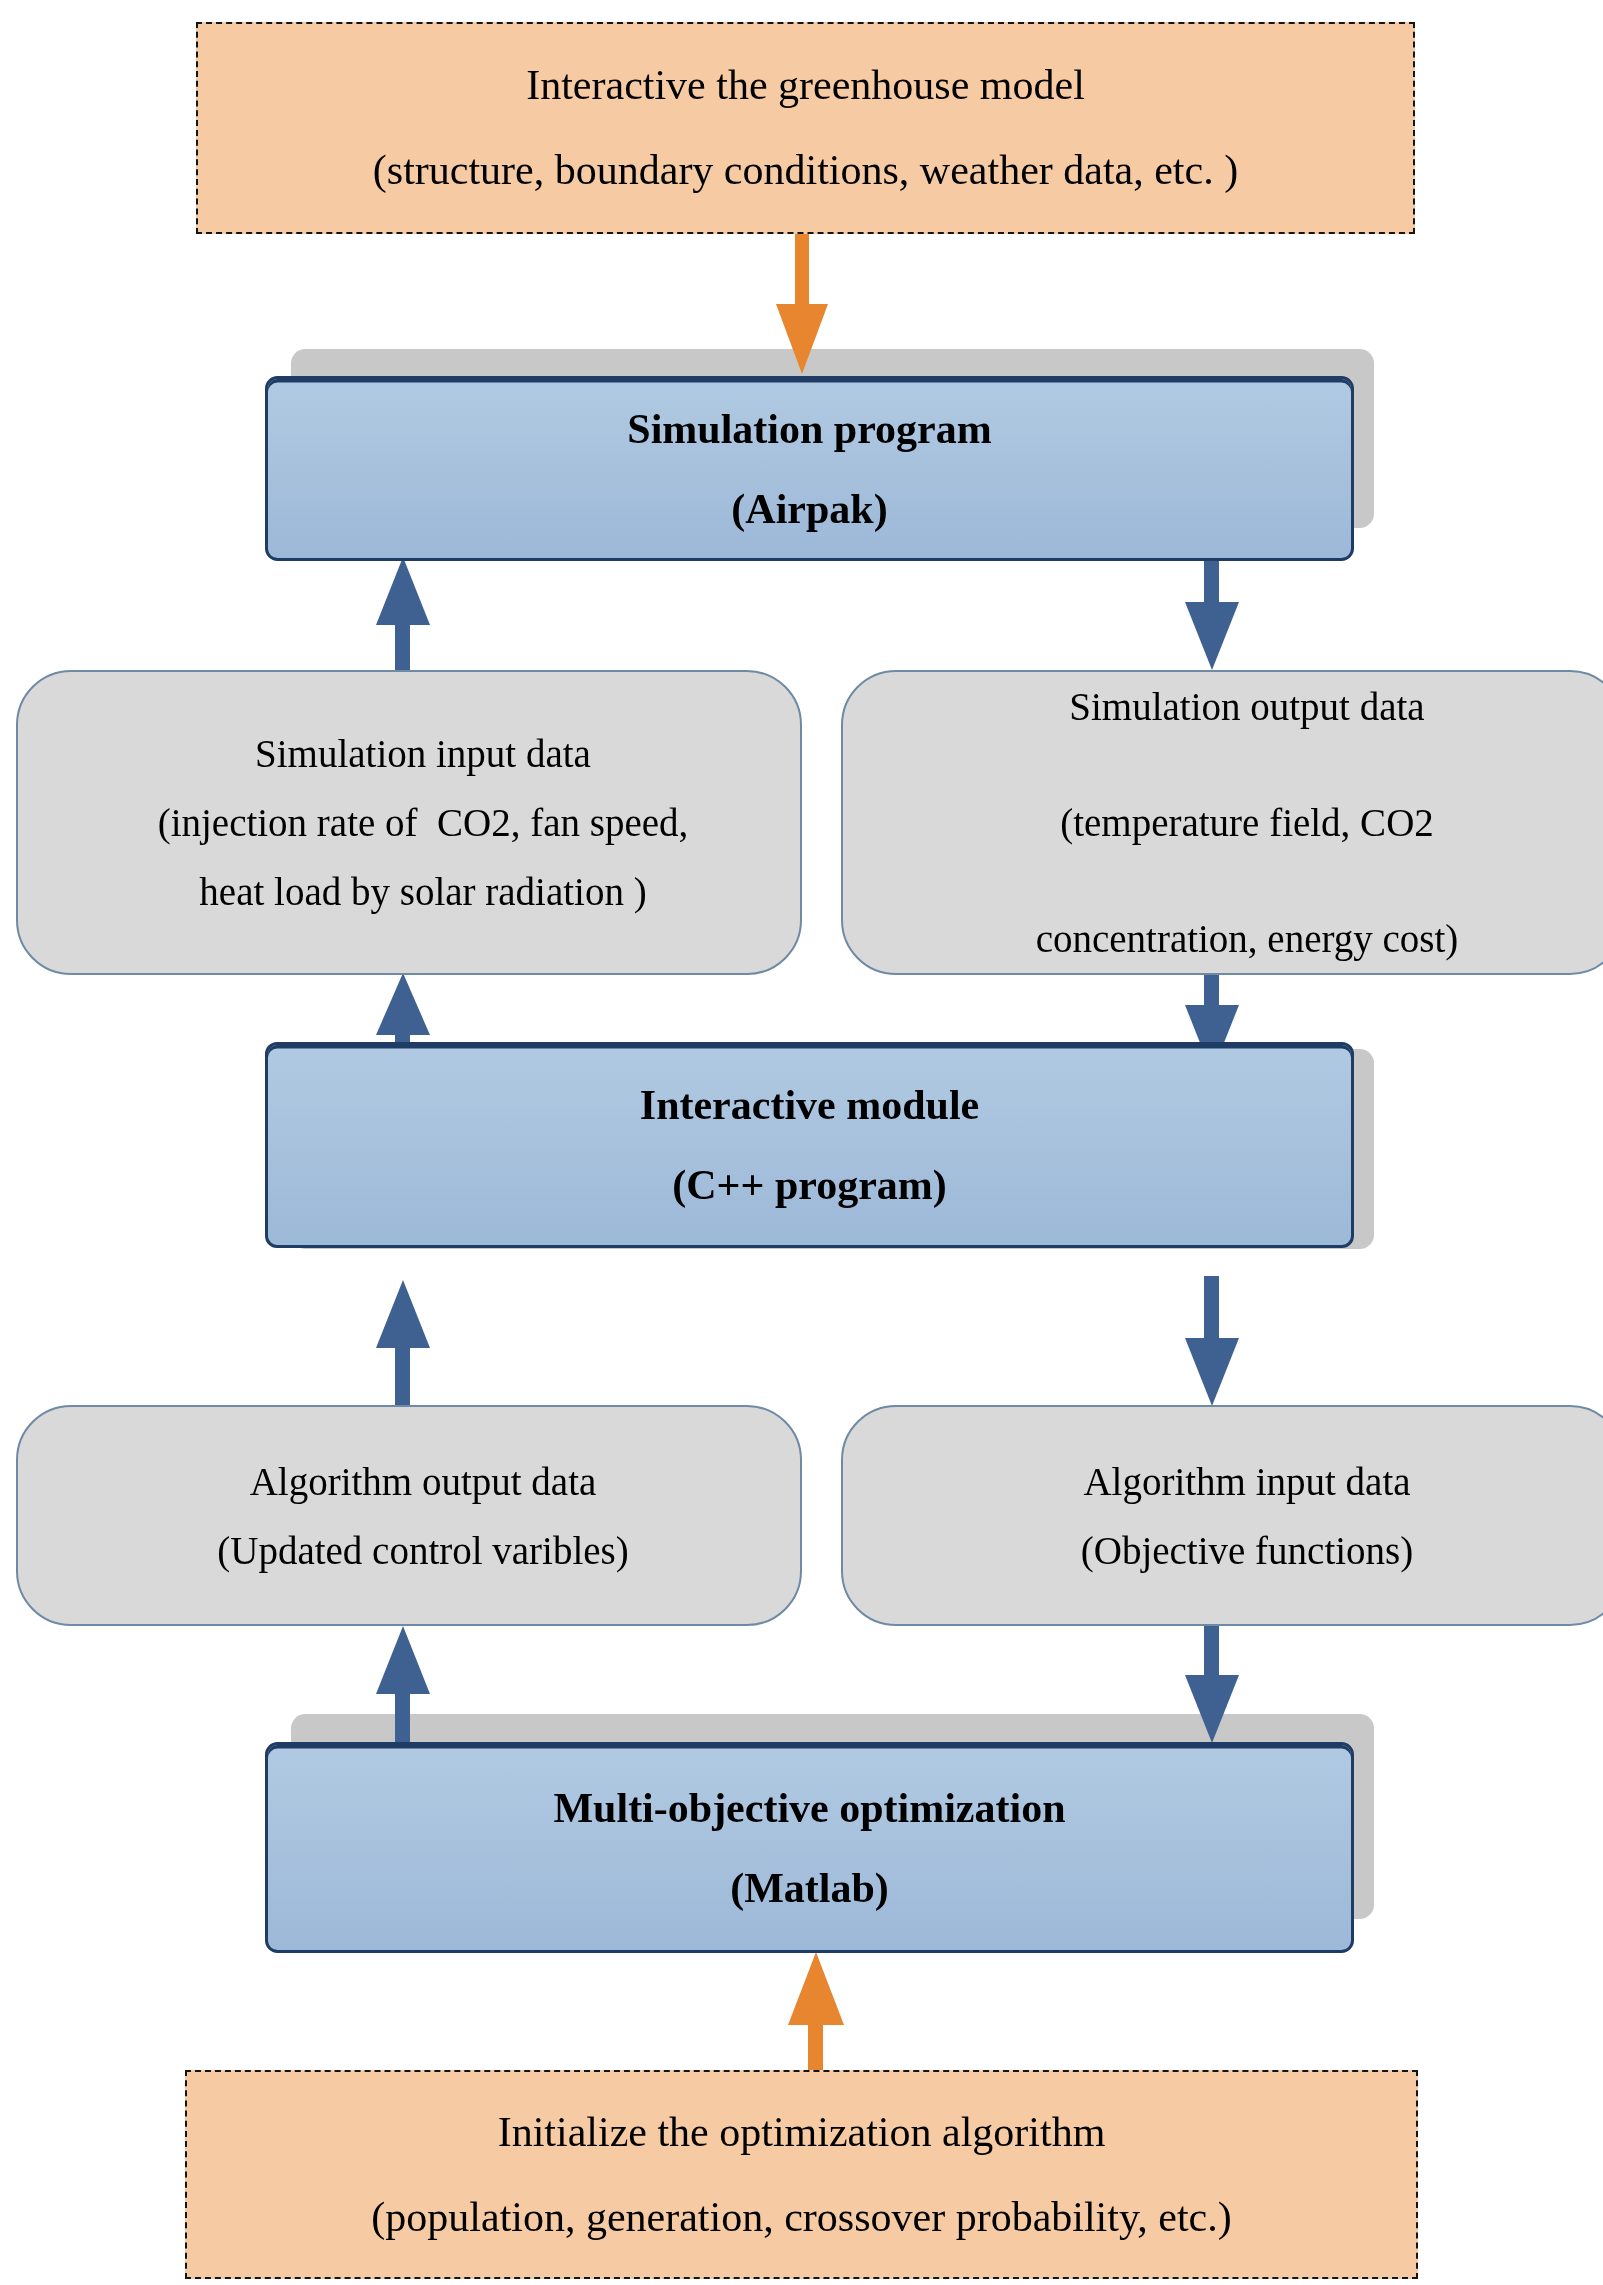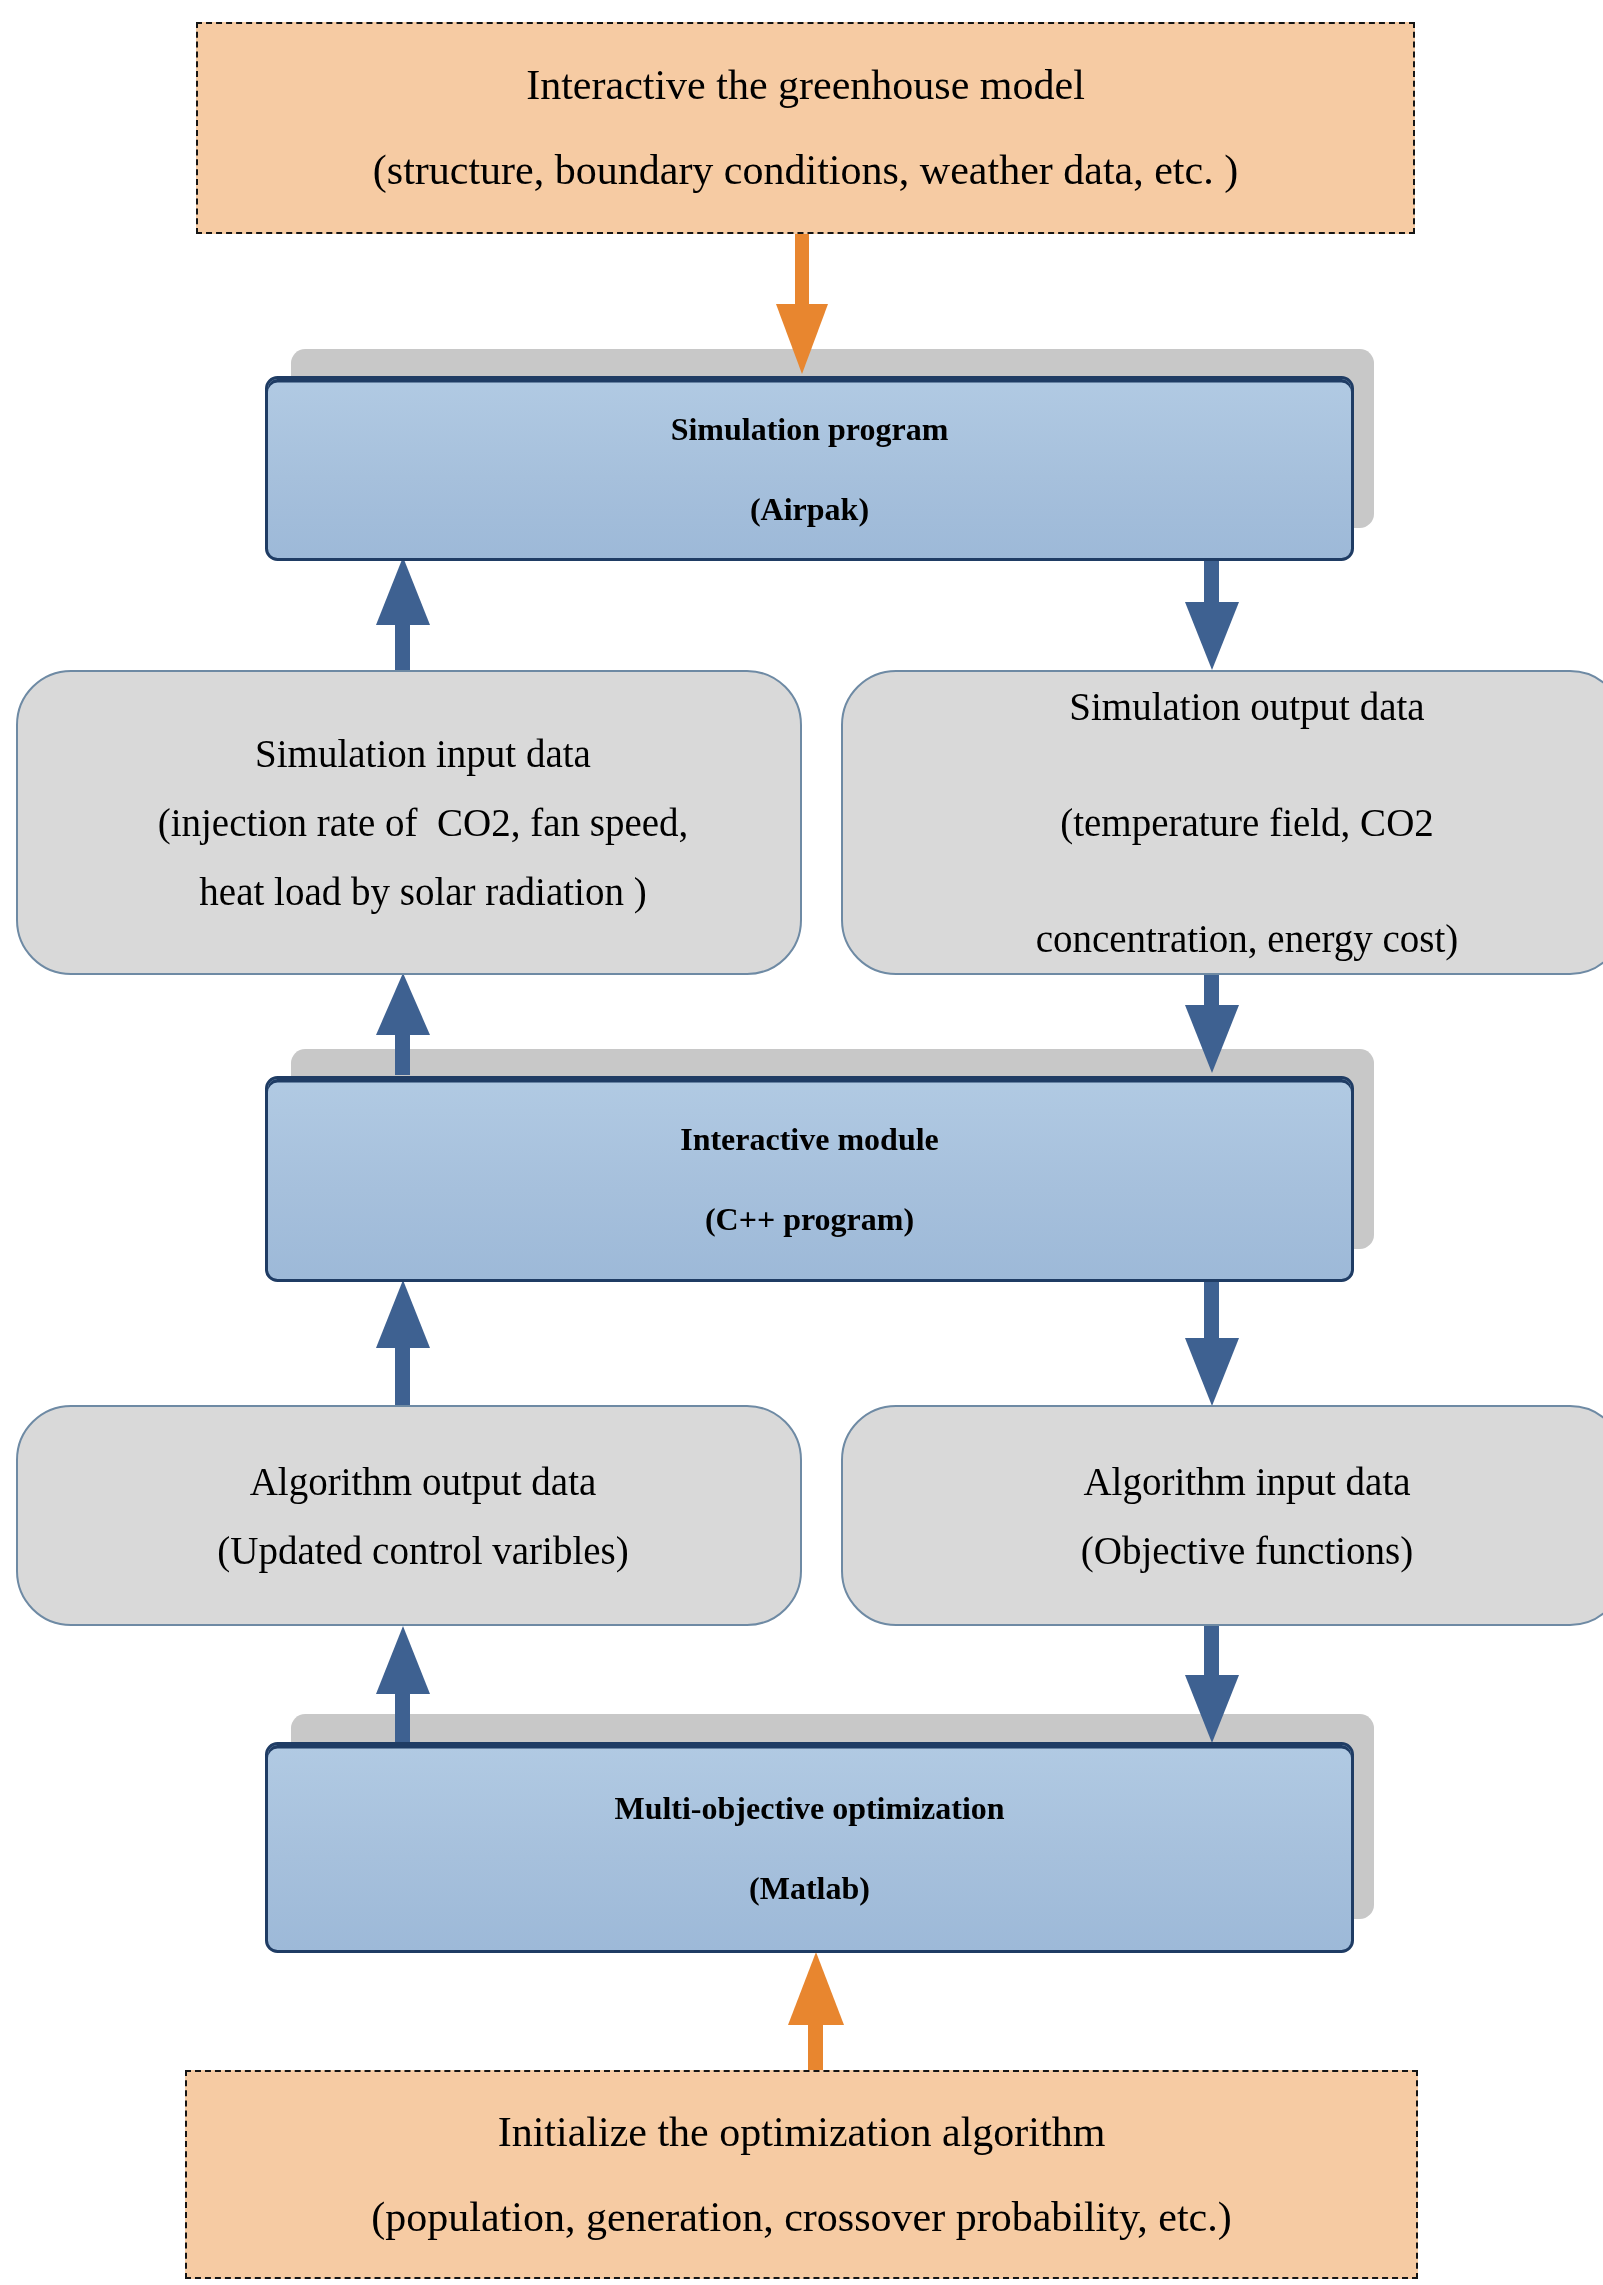--- a/index.html
+++ b/index.html
@@ -11,21 +11,21 @@
   .shadow{
     position:absolute;background:var(--shadow-gray,#c8c8c8);border-radius:14.3px;z-index:1;
   }
   .blue-box{
     position:absolute;z-index:3;border-radius:12.5px;
     border:3.6px solid var(--blue-border,#1f3c64);
     background:linear-gradient(180deg,#b1cae3 0%,#a6c0dc 55%,#9db9d8 100%);
     box-shadow:inset 0 3.6px 0 var(--blue-border,#1f3c64);
     display:flex;flex-direction:column;justify-content:center;align-items:center;text-align:center;
   }
-  .blue-box .line{font-weight:700;font-size:32px;line-height:80px;white-space:pre;}
+  .blue-box .line{font-weight:700;font-size:42px;line-height:80px;white-space:pre;}
   
   .gray-box{
     position:absolute;z-index:3;border-radius:55px;
     border:2.7px solid var(--gray-border,#6e8aa4);
     background:var(--gray-fill,#d9d9d9);
     display:flex;flex-direction:column;justify-content:center;align-items:center;text-align:center;padding-left:28px;
   }
   .gray-box .line{font-size:39px;line-height:69px;white-space:pre;}
   
   .orange-box{
@@ -97,21 +97,21 @@
     <div class="head-up" style="border-bottom-width:62px;"></div>
     <div class="shaft tuck-up" style="height:46px;"></div>
   </div>
 
   <div class="arrow" style="left:1185px;top:965px;width:53px;">
     <div class="shaft" style="height:46px;"></div>
     <div class="head-down tuck-down"></div>
   </div>
 
   <div class="shadow" style="left:291px;top:1049px;width:1083px;height:200px;"></div>
-  <div class="blue-box" style="left:265px;top:1076px;width:1083px;height:200px;">
+  <div class="blue-box" style="left:265px;top:1042px;width:1083px;height:200px;border-radius:12px;">
     <div class="line">Interactive module</div>
     <div class="line">(C++ program)</div>
   </div>
 
   <div class="arrow" style="left:376px;top:1280px;width:53px;">
     <div class="head-up"></div>
     <div class="shaft tuck-up" style="height:64px;"></div>
   </div>
 
   <div class="arrow" style="left:1185px;top:1276px;width:53px;">

